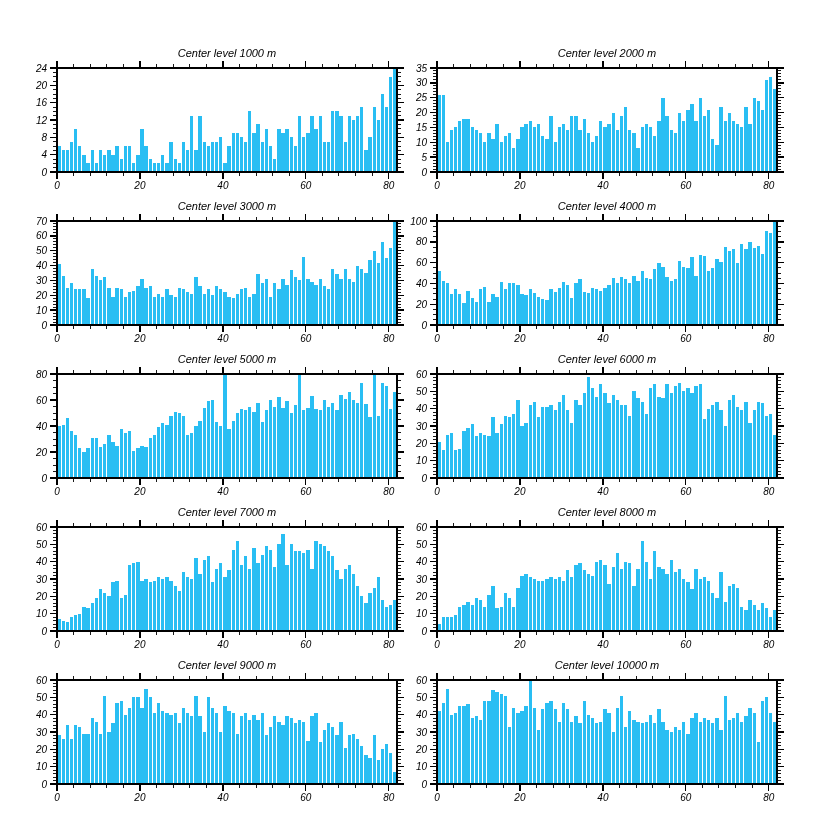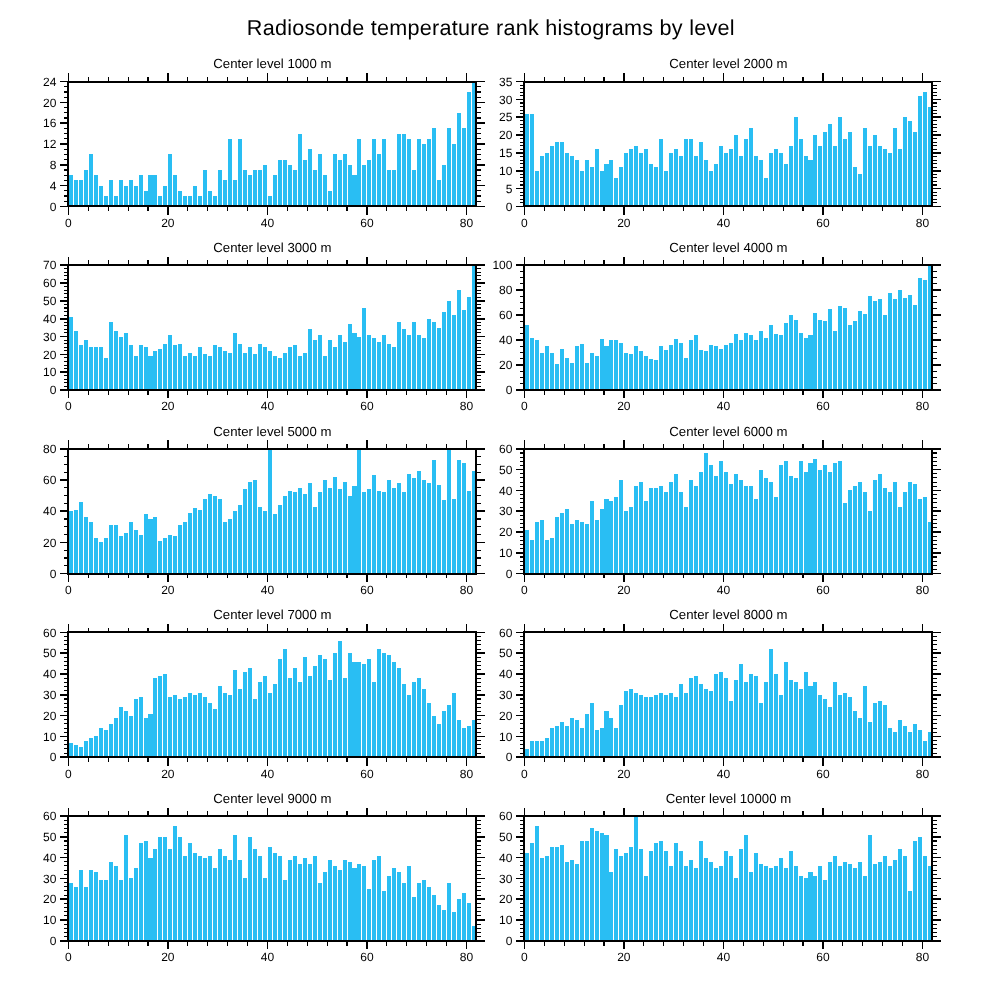--- a/index.html
+++ b/index.html
@@ -6,31 +6,30 @@
   body { font-family:"Liberation Sans", sans-serif; }
   .page { position:relative; width:818px; height:824px; background:#ffffff; overflow:hidden; }
   .main-title {
     position:absolute; top:13px; left:0; width:100%;
     text-align:center; font-size:18px; color:#000; letter-spacing:0.2px;
   }
   .grid {
     position:absolute; top:46px; left:0;
     display:grid; grid-template-columns:409px 409px; grid-auto-rows:153px;
   }
-  .cell { position:relative; }
+  .cell { position:relative;font-style:italic; }
   svg { display:block; }
   svg text { font-family:"Liberation Sans", sans-serif; fill:#000; }
   .subplot-title { font-size:11px; }
   .tick-label { font-size:10px; }
 </style>
 </head>
 <body>
 
 <div class="page">
-  <div class="main-title">Radiosonde temperature rank histograms by level</div>
   <div class="grid" id="grid">
       <div class="cell">
         <svg width="409" height="153">
           <text x="227" y="11" text-anchor="middle" class="subplot-title">Center level 1000 m</text>
           <g>
             <rect x="57.40" y="100.00" width="3.35" height="26.00" fill="#29BEF3" shape-rendering="crispEdges"></rect>
             <rect x="61.55" y="104.33" width="3.35" height="21.67" fill="#29BEF3" shape-rendering="crispEdges"></rect>
             <rect x="65.69" y="104.33" width="3.35" height="21.67" fill="#29BEF3" shape-rendering="crispEdges"></rect>
             <rect x="69.84" y="95.67" width="3.35" height="30.33" fill="#29BEF3" shape-rendering="crispEdges"></rect>
             <rect x="73.99" y="82.67" width="3.35" height="43.33" fill="#29BEF3" shape-rendering="crispEdges"></rect>

